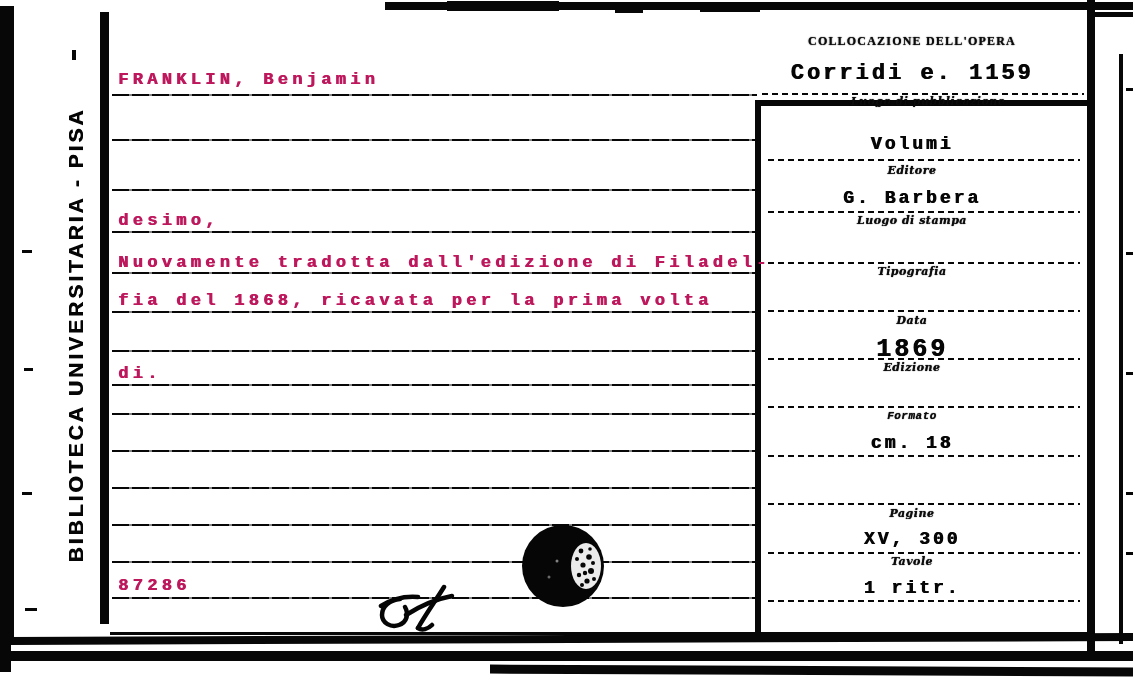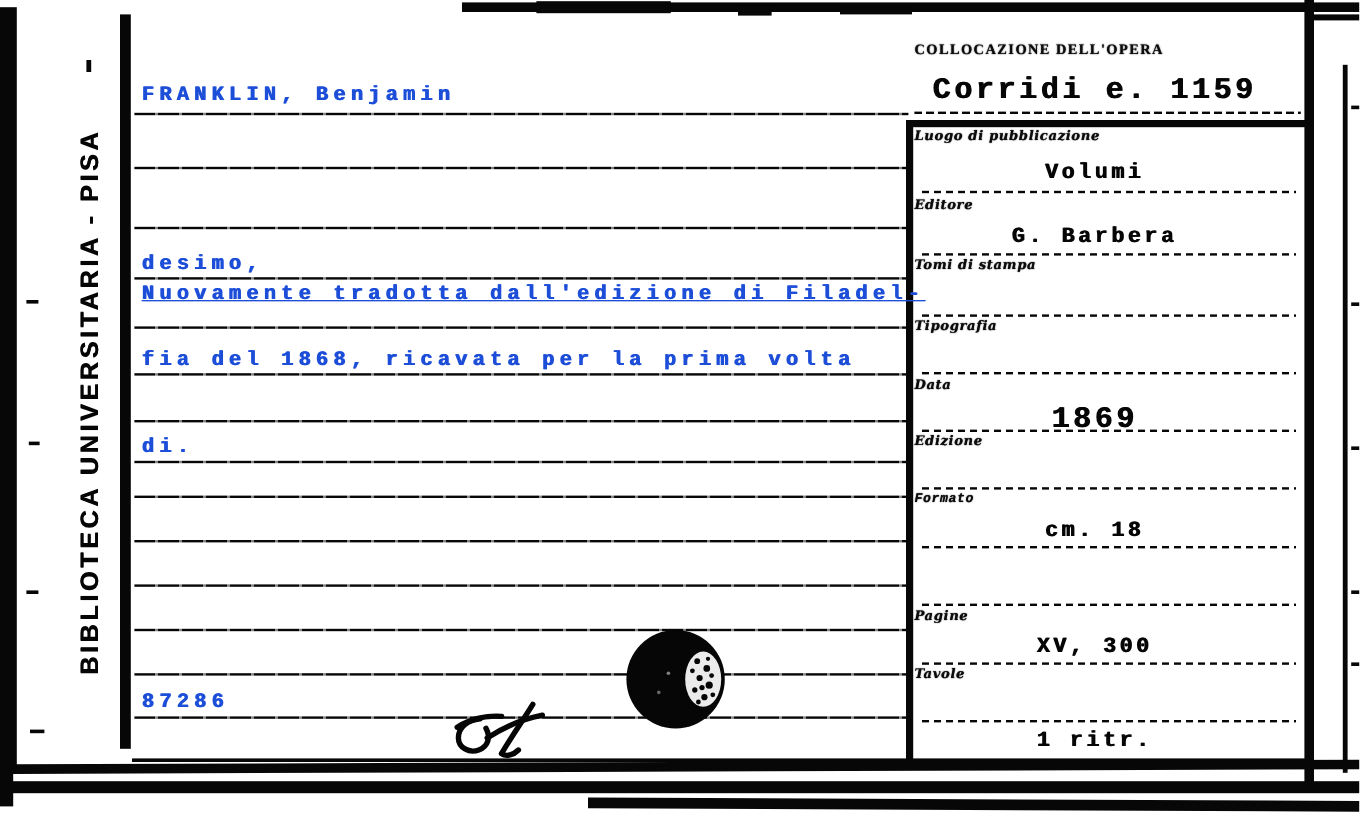--- a/index.html
+++ b/index.html
@@ -3,26 +3,26 @@
 <meta charset="utf-8">
 <style>
   html,body{margin:0;padding:0;background:#fff;}
   #stage{position:relative;width:1133px;height:687px;background:#ffffff;overflow:hidden;
          font-family:"Liberation Sans",sans-serif;}
   .black{position:absolute;background:#070707;}
   .hline{position:absolute;height:2px;
          background:repeating-linear-gradient(90deg,#070707 0 17px,rgba(7,7,7,.5) 17px 20px);}
   .dotline{position:absolute;height:2px;
          background:repeating-linear-gradient(90deg,#070707 0 6px,transparent 6px 10px);}
-  .typed{position:absolute;font:700 17px/1.15 "Liberation Mono",monospace;color:#1d4ed8;
+  .typed{position:absolute;font:700 17px/1.15 "Liberation Mono",monospace;color:#be185d;
          letter-spacing:4.3px;white-space:pre;text-shadow:.8px 0 0 currentColor;}
   .typed-center{position:absolute;left:762px;width:300px;text-align:center;
          font:700 18px/1.1 "Liberation Mono",monospace;color:#060606;letter-spacing:3px;
          white-space:pre;text-shadow:.8px 0 0 currentColor;}
-  .flabel{position:absolute;left:762px;width:300px;text-align:left;
+  .flabel{position:absolute;left:762px;width:300px;text-align:center;
          font:italic 700 11px/1 "DejaVu Serif",serif;color:#0c0c0c;letter-spacing:.5px;
          text-shadow:0 0 1px #000;}
   .speck{position:absolute;background:#070707;}
   .vertical-title{position:absolute;left:-214px;top:320px;width:580px;height:30px;
          transform:rotate(-90deg);transform-origin:center;text-align:center;
          font:700 21px/30px "Liberation Sans",sans-serif;color:#050505;letter-spacing:3px;
          text-shadow:.6px 0 0 currentColor;}
 </style>
 </head>
 <body>
@@ -45,54 +45,54 @@
 
   <div class="black" style="left:100px;top:12px;width:9px;height:612px;"></div>
   <div class="black" style="left:757px;top:100px;width:333px;height:6px;"></div>
   <div class="black" style="left:755px;top:100px;width:6px;height:533px;"></div>
   <div class="black" style="left:110px;top:632px;width:980px;height:3px;"></div>
 
   <div class="vertical-title">BIBLIOTECA UNIVERSITARIA - PISA</div>
 
   <div class="typed" style="left:118px;top:70px;">FRANKLIN, Benjamin</div>
   <div class="flabel" style="top:34px;font:700 12px 'Liberation Serif',serif;letter-spacing:1.2px;text-shadow:0 0 1.2px #000;">COLLOCAZIONE DELL'OPERA</div>
-  <div class="typed-center" style="top:62px;font-size:25px;">Corridi e. 1159</div>
+  <div class="typed-center" style="top:62px;font-size:22px;">Corridi e. 1159</div>
   <div class="dotline" style="left:762px;top:93px;width:322px;"></div>
 
   <div class="hline" style="left:112px;top:94px;width:645px;"></div>
   <div class="hline" style="left:112px;top:139px;width:645px;"></div>
   <div class="hline" style="left:112px;top:189px;width:645px;"></div>
   <div class="hline" style="left:112px;top:231px;width:645px;"></div>
   <div class="hline" style="left:112px;top:272px;width:645px;"></div>
   <div class="hline" style="left:112px;top:311px;width:645px;"></div>
   <div class="hline" style="left:112px;top:350px;width:645px;"></div>
   <div class="hline" style="left:112px;top:384px;width:645px;"></div>
   <div class="hline" style="left:112px;top:413px;width:645px;"></div>
   <div class="hline" style="left:112px;top:450px;width:645px;"></div>
   <div class="hline" style="left:112px;top:487px;width:645px;"></div>
   <div class="hline" style="left:112px;top:524px;width:645px;"></div>
   <div class="hline" style="left:112px;top:561px;width:645px;"></div>
   <div class="hline" style="left:112px;top:597px;width:645px;"></div>
 
   <div class="typed" style="left:118px;top:211px;">desimo,</div>
-  <div class="typed" style="left:118px;top:236px;text-decoration:underline;">Nuovamente tradotta dall'edizione di Filadel-</div>
+  <div class="typed" style="left:118px;top:253px;">Nuovamente tradotta dall'edizione di Filadel-</div>
   <div class="typed" style="left:118px;top:291px;">fia del 1868, ricavata per la prima volta</div>
   <div class="typed" style="left:118px;top:364px;">di.</div>
 
   <div class="typed" style="left:118px;top:576px;">87286</div>
 
-  <div class="flabel" style="top:108px;">Luogo di pubblicazione</div>
+  <div class="flabel" style="top:96px;margin-left:16px;">Luogo di pubblicazione</div>
   <div class="typed-center" style="top:135px;">Volumi</div>
   <div class="dotline" style="left:768px;top:159px;width:312px;"></div>
 
   <div class="flabel" style="top:165px;">Editore</div>
   <div class="typed-center" style="top:189px;">G. Barbera</div>
   <div class="dotline" style="left:768px;top:211px;width:312px;"></div>
 
-  <div class="flabel" style="top:215px;">Tomi di stampa</div>
+  <div class="flabel" style="top:215px;">Luogo di stampa</div>
   <div class="typed-center" style="top:238px;"></div>
   <div class="dotline" style="left:768px;top:262px;width:312px;"></div>
 
   <div class="flabel" style="top:266px;">Tipografia</div>
   <div class="typed-center" style="top:288px;"></div>
   <div class="dotline" style="left:768px;top:310px;width:312px;"></div>
 
   <div class="flabel" style="top:315px;">Data</div>
   <div class="typed-center" style="top:336px;font-size:25px;">1869</div>
   <div class="dotline" style="left:768px;top:358px;width:312px;"></div>
@@ -106,21 +106,21 @@
   <div class="dotline" style="left:768px;top:455px;width:312px;"></div>
 
   <div class="typed-center" style="top:481px;"></div>
   <div class="dotline" style="left:768px;top:503px;width:312px;"></div>
 
   <div class="flabel" style="top:508px;">Pagine</div>
   <div class="typed-center" style="top:530px;">XV, 300</div>
   <div class="dotline" style="left:768px;top:552px;width:312px;"></div>
 
   <div class="flabel" style="top:556px;">Tavole</div>
-  <div class="typed-center" style="top:579px;margin-top:30px;">1 ritr.</div>
+  <div class="typed-center" style="top:579px;">1 ritr.</div>
   <div class="dotline" style="left:768px;top:600px;width:312px;"></div>
 
   <svg width="92" height="94" viewBox="0 0 92 94" style="position:absolute;left:519px;top:521px;">
     <circle cx="44" cy="45" r="41" fill="#060606"></circle>
     <ellipse cx="67" cy="45" rx="15" ry="23" fill="#ffffff" opacity="0.92"></ellipse>
     <g fill="#060606">
       <circle cx="62" cy="30" r="2.4"></circle>
         <circle cx="70" cy="36" r="2.8"></circle>
         <circle cx="64" cy="44" r="2.6"></circle>
       <circle cx="72" cy="50" r="3"></circle>

